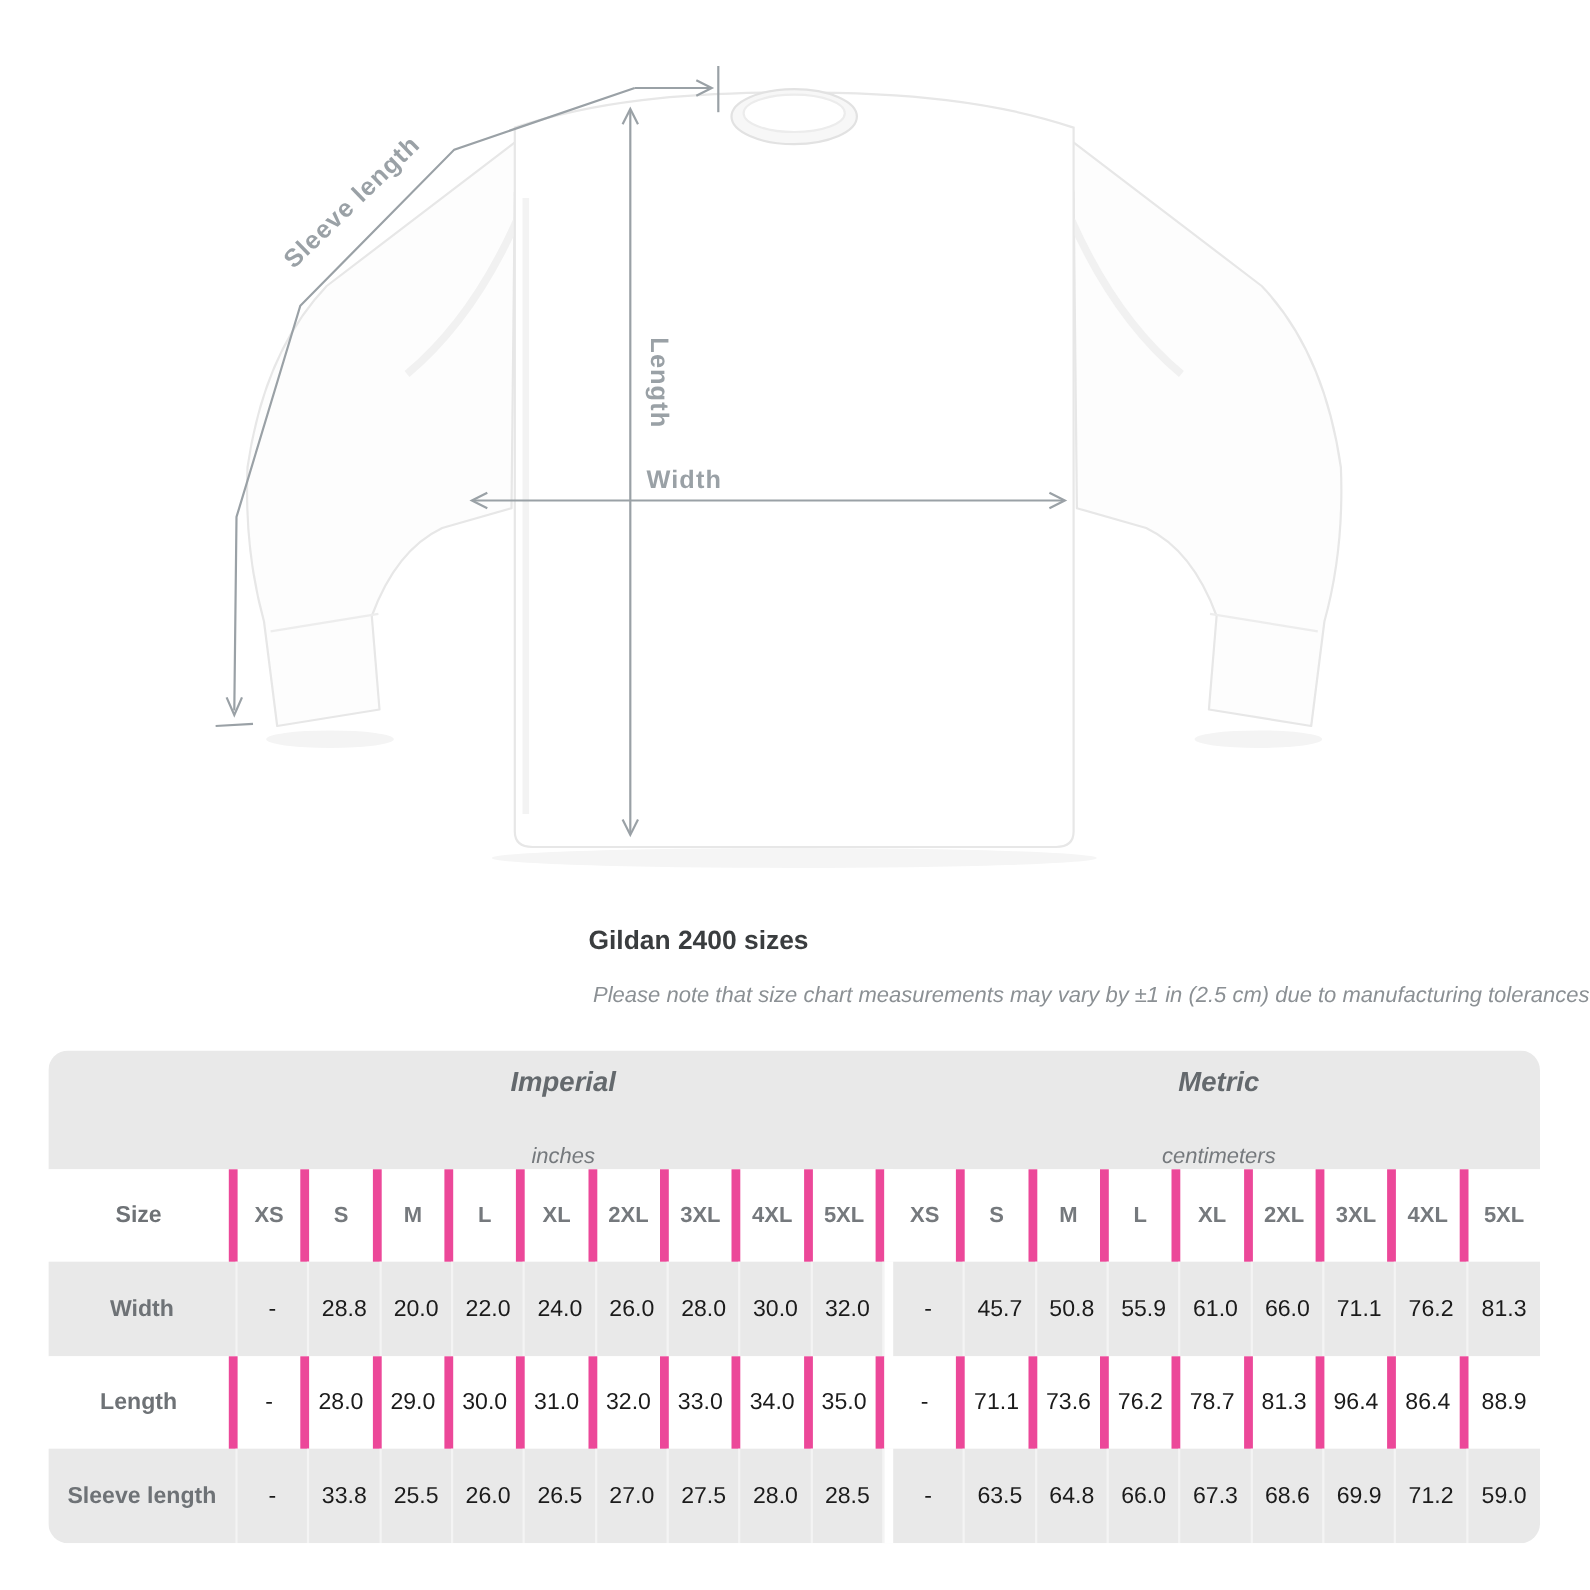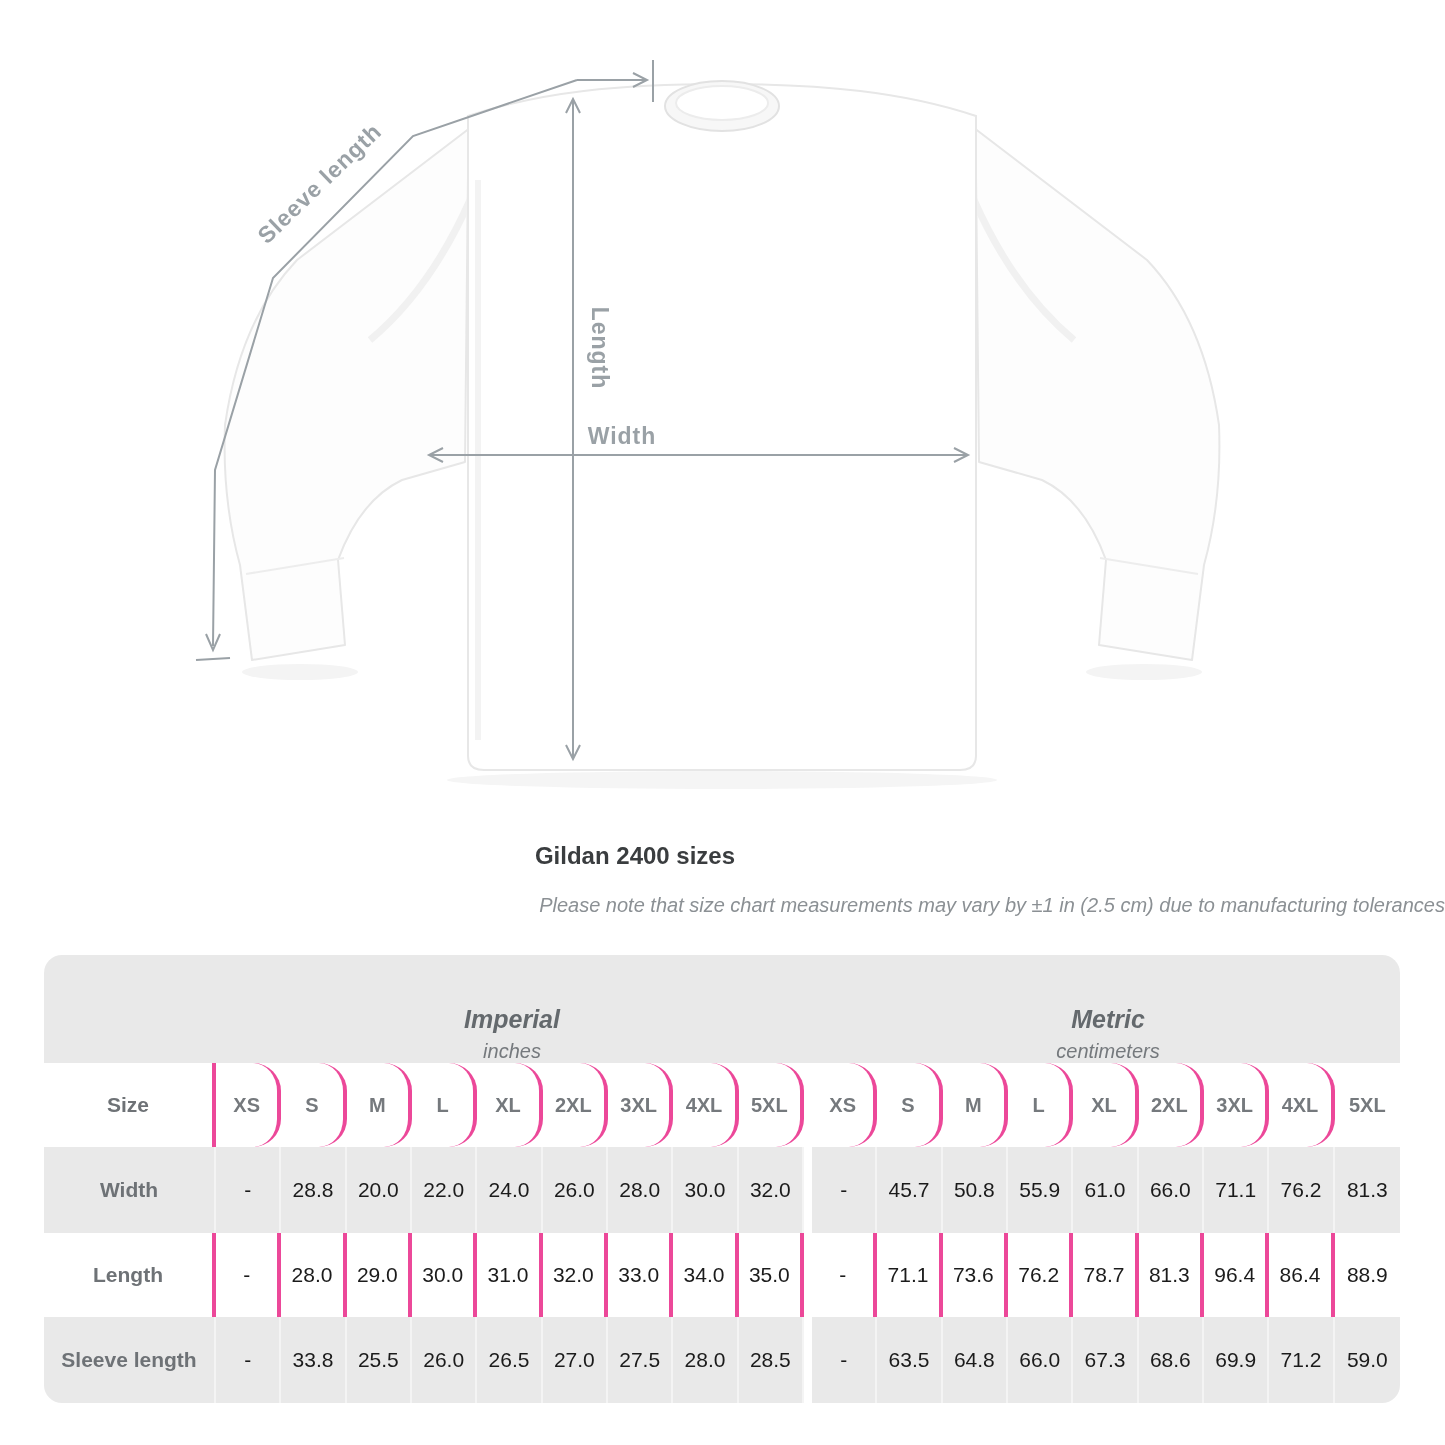--- a/index.html
+++ b/index.html
@@ -16,33 +16,33 @@
               text-align:center;font-size:24px;font-weight:bold;color:#3a3d3f;}
   .page-subtitle{position:absolute;left:0;top:894px;width:1445px;margin:0;
               text-align:right;font-size:20px;font-style:italic;color:#8b9094;}
   
   .size-table{position:absolute;left:44px;top:955px;width:1356px;height:448px;
               border-radius:18px;overflow:hidden;}
   .theader{display:grid;grid-template-columns:172px 592px 8px 584px;height:108px;
            background:#e9e9e9;}
   .sec{display:flex;flex-direction:column;align-items:center;justify-content:flex-end;gap:6px;}
   .sec-title{font-size:25px;font-weight:bold;font-style:italic;color:#64696d;}
-  .sec-unit{font-size:20px;font-style:italic;color:#75797d;}
+  .sec-unit{font-size:20px;font-style:italic;color:#75797d;margin-top:35px;}
   .trow{display:grid;grid-template-columns:172px repeat(9,1fr) 8px repeat(9,1fr);}
   .trow.head{height:84px;background:#fff;}
   .trow.r0{height:86px;background:#e9e9e9;}
   .trow.r1{height:84px;background:#fff;}
   .trow.r2{height:86px;background:#e9e9e9;}
   .cell{display:flex;align-items:center;justify-content:center;}
-  .trow.head .cell,.trow.r1 .cell{border-right:4px solid #ec4899;}
+  .trow.head .cell,.trow.r1 .cell{border-right:8px solid #ec4899;}
   .trow.r0 .cell,.trow.r2 .cell{border-right:2px solid #f4f4f4;}
   .trow .cell:last-child{border-right:none;}
   .gap-cell{background:#fff;border-right:none !important;}
   .label-cell{font-weight:bold;font-size:21px;color:#6e7276;}
-  .size-cell{font-weight:bold;font-size:20px;color:#75797d;border-radius:28px;}
+  .size-cell{font-weight:bold;font-size:20px;color:#75797d;}
   .val-cell{font-size:21px;color:#1b1b1b;}
 </style>
 </head>
 <body>
 
 <div class="page">
 
   <div class="diagram">
     <svg width="1445" height="830" viewBox="0 0 1445 830">
 

